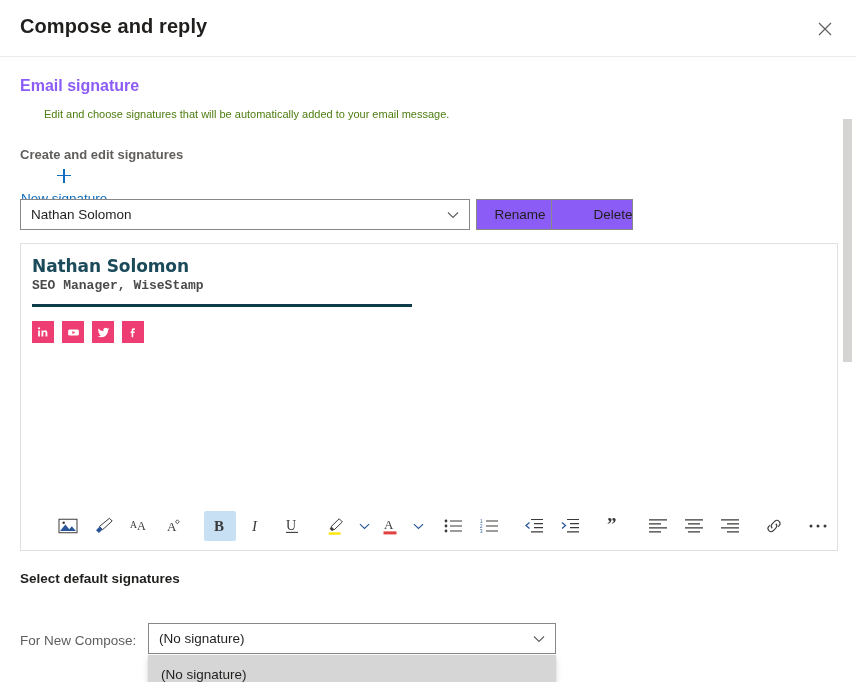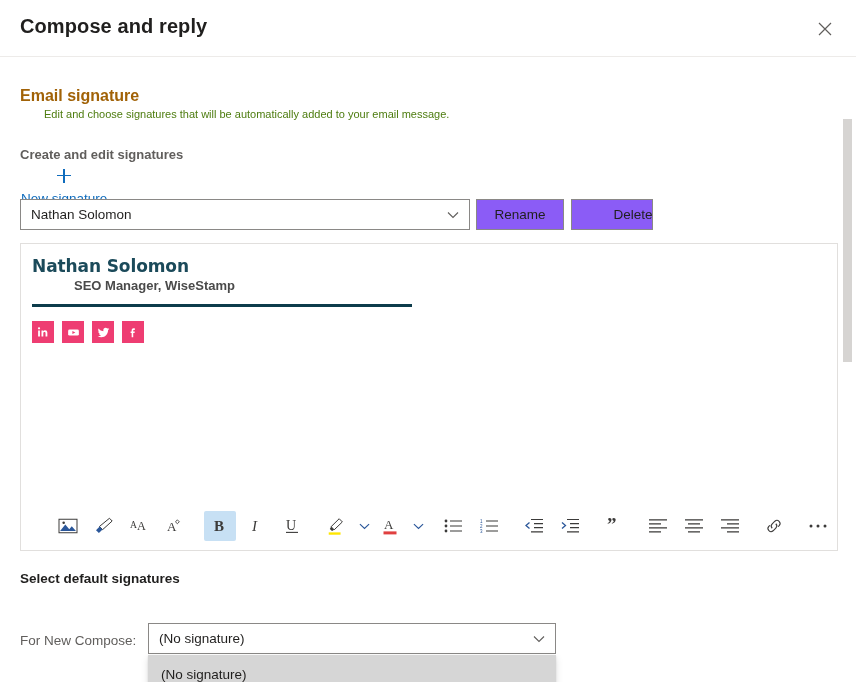--- a/index.html
+++ b/index.html
@@ -29,22 +29,22 @@
     width:30px; height:30px;
     display:flex; align-items:center; justify-content:center;
     cursor:pointer; background:transparent; border:none;
   }
   .close-btn svg { display:block; }
 
   
   .content { position:absolute; left:0; top:57px; width:856px; height:625px; background:#fff; }
 
   .section-title {
-    position:absolute; left:20px; top:30px;
-    font-size:16px; font-weight:600; color:#a16207;
+    position:absolute; left:20px; top:20px;
+    font-size:16px; font-weight:600; color:#8b5cf6;
   }
   .section-desc {
     position:absolute; left:20px; top:51px;
     font-size:11px; color:#4d7c0f;margin-left:24px;
   }
   .subsection-label {
     position:absolute; left:20px; top:90px;
     font-size:13px; color:#605e5c; font-weight:600;
   }
 
@@ -72,37 +72,37 @@
   }
   .sig-select .chev { margin-left:auto; }
   .btn {
     position:absolute; top:142px; height:31px;
     border:1px solid #8a8886; background:#8b5cf6;
     font-size:13.5px; color:#201f1e; cursor:pointer;
     display:flex; align-items:center; justify-content:center;
     font-family:"Liberation Sans", sans-serif;
   }
   #btn-rename { left:476px; width:88px; }
-  #btn-delete { left:571px; width:82px;padding-left:48px; }
+  #btn-delete { left:551px; width:82px;padding-left:48px; }
 
   
   .editor-box {
     position:absolute; left:20px; top:186px;
     width:818px; height:308px;
     border:1px solid #e1dfdd; background:#fff;
   }
   .sig-preview { position:absolute; left:11px; top:12px; right:10px; }
   .sig-name {
     font-size:17px; font-weight:bold; color:#1b4a5a;
     font-family:"DejaVu Sans", sans-serif; line-height:1.25;
     letter-spacing:-0.1px;
   }
   .sig-role {
     font-size:13px; font-weight:bold; color:#4a4a4a;
-    font-family:Liberation Sans, sans-serif; margin-top:1px;margin-left:42px;
+    font-family:Liberation Mono, monospace; margin-top:1px;
   }
   .sig-rule {
     margin-top:11px; width:380px; height:3px; background:#0d3c4b;
   }
   .sig-links {
     margin-top:14px; display:flex; align-items:center; gap:6px;
     font-size:12.5px; color:#333; font-family:"DejaVu Sans", sans-serif;
   }
   .sig-links .sep { color:#555; margin:0 4px; }
   .globe-icon, .arrow-circle-icon { display:inline-block; vertical-align:middle; }

